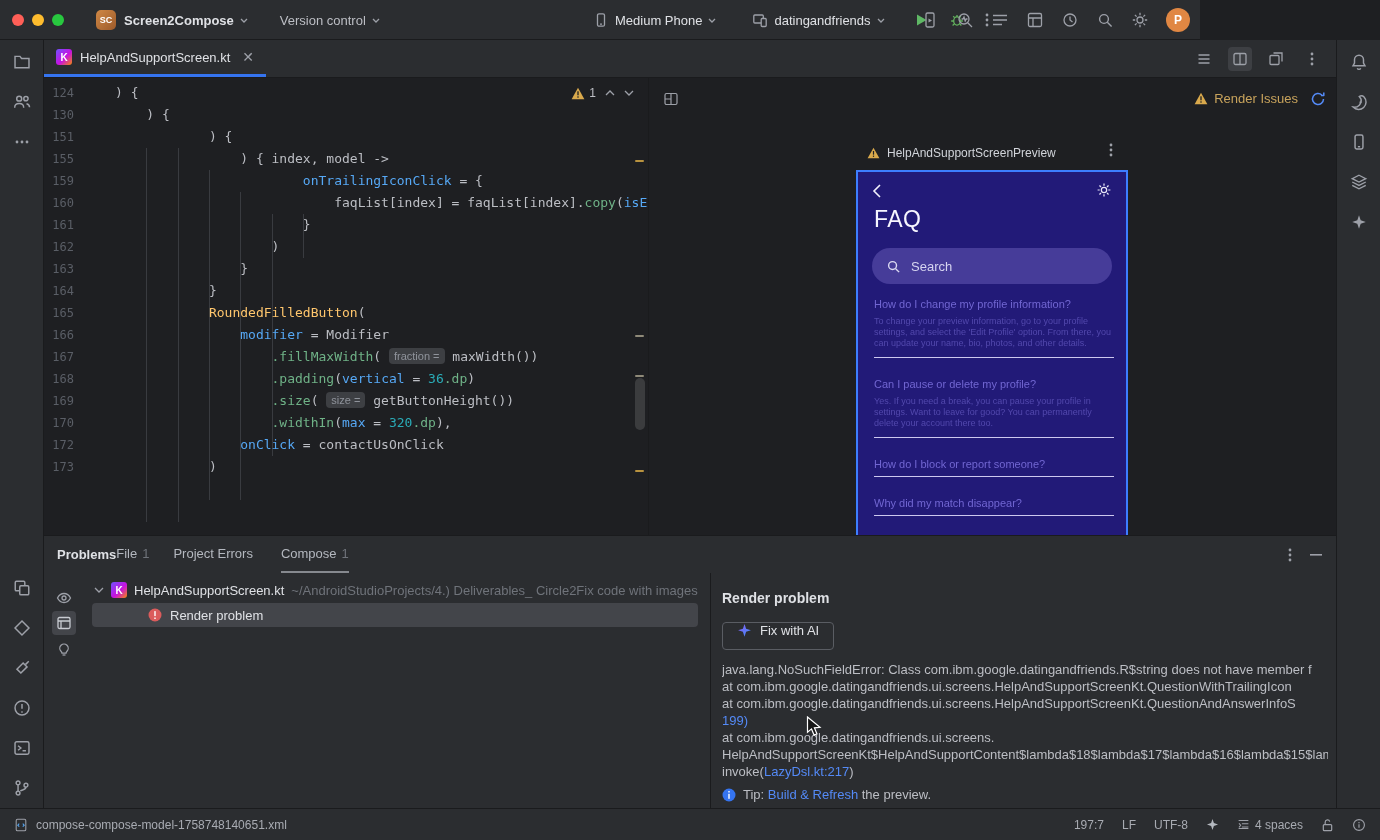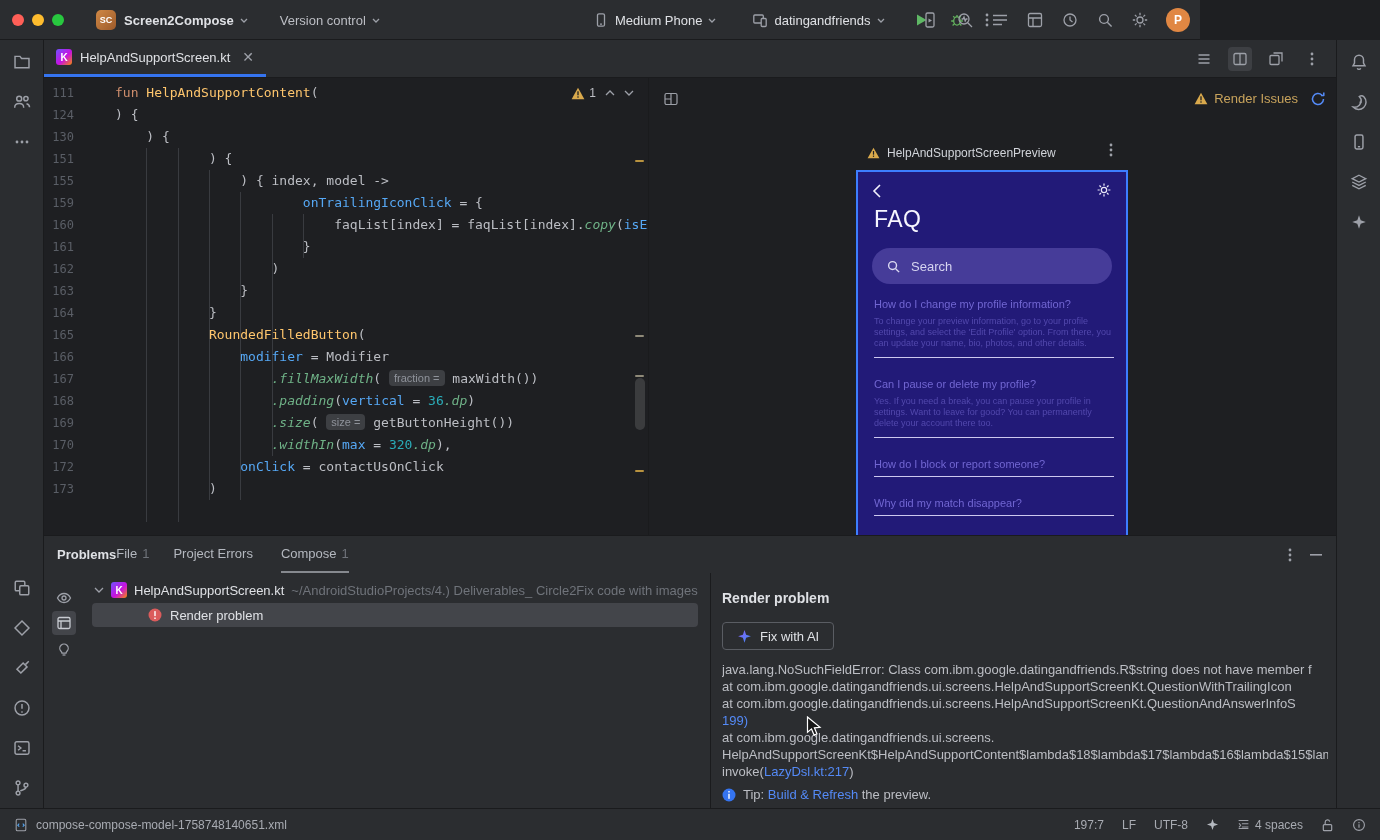--- a/index.html
+++ b/index.html
@@ -43,21 +43,21 @@
 
   
   #editor{position:absolute;left:44px;top:78px;width:604px;height:457px;background:#1e1f22;overflow:hidden}
   #code-lines{position:absolute;left:0;top:4px;right:0}
   .code-line{display:flex;height:22px;line-height:22px;font-family:"DejaVu Sans Mono",monospace;font-size:13px;white-space:pre}
   .gutter{flex:0 0 30px;text-align:right;color:#5a5e66;font-size:12px}
   .code-text{padding-left:41px;white-space:pre}
   .tk-kw{color:#cf8e6d}
   .tk-fn{color:#ffc66d}
   .tk-arg{color:#56a8f5}
-  .tk-ext{color:#6fb287;font-style:italic}
+  .tk-ext{color:#6fb287;}
   .tk-num{color:#2aacb8}
   .tk-pl{color:#bcbec4}
   .tk-res{color:#6fb287;font-style:italic;text-decoration:underline}
   .inline-hint{display:inline-block;background:#3d3f43;color:#8f939b;border-radius:4px;padding:0 5px;font-size:11px;
                line-height:16px;height:16px;vertical-align:1px;font-family:"Liberation Sans",sans-serif}
   .iguide{position:absolute;width:1px;background:#393b40}
   #editor-warning{position:absolute;right:14px;top:8px;display:flex;align-items:center;gap:9px;color:#bcbec4;font-size:12px}
   .stripe-mark{position:absolute;right:4px;width:9px;height:2px;border-radius:1px}
   #editor-scroll-thumb{position:absolute;right:3px;top:300px;width:10px;height:52px;border-radius:5px;background:rgba(255,255,255,.13)}
 
@@ -91,21 +91,21 @@
   .mini-tool.selected{background:#43454a}
   #tree-row-file{position:absolute;left:50px;top:42px;height:24px;display:flex;align-items:center;gap:7px;width:620px;
                  overflow:hidden;white-space:nowrap}
   #tree-row-file .fname{color:#dfe1e5}
   #tree-row-file .fpath{color:#6f737a;overflow:hidden;white-space:nowrap}
   #tree-row-error{position:absolute;left:48px;top:67px;width:606px;height:24px;background:#43454a;border-radius:4px;
                   display:flex;align-items:center;gap:8px;padding-left:56px;color:#dfe1e5}
   #bp-divider{position:absolute;left:666px;top:37px;width:1px;height:236px;background:#1a1b1d}
   #detail{position:absolute;left:678px;top:37px;width:606px;height:236px;overflow:hidden}
   #detail-title{position:absolute;left:0;top:17px;font-size:14px;font-weight:700;color:#dfe1e5}
-  #fix-ai{position:absolute;left:0;top:49px;height:28px;display:inline-flex;align-items:center;gap:8px;padding:0 14px;
+  #fix-ai{position:absolute;left:0;top:49px;height:28px;display:inline-flex;gap:8px;padding:0 14px;
           border:1px solid #5a5d63;border-radius:4px;color:#dfe1e5;background:transparent}
   #trace{position:absolute;left:0;top:88px;width:606px}
   .trace-line{white-space:nowrap;overflow:hidden;line-height:17px;height:17px;color:#bcbec4}
   .link{color:#548af7}
   #tip-row{position:absolute;left:0;top:214px;display:flex;align-items:flex-end;gap:7px;color:#bcbec4}
 
   
   #statusbar{position:absolute;left:0;top:808px;width:1380px;height:32px;background:#2b2d30;border-top:1px solid #1a1b1d;
              display:flex;align-items:center;padding:0 14px;font-size:12px;color:#a8abb2}
   #sb-left{display:flex;align-items:center;gap:8px}
@@ -365,21 +365,20 @@
 
 <div id="editor">
   <div class="iguide" style="left:102px;top:70px;height:374px"></div>
   <div class="iguide" style="left:134px;top:70px;height:374px"></div>
   <div class="iguide" style="left:165px;top:92px;height:330px"></div>
   <div class="iguide" style="left:196px;top:114px;height:308px"></div>
   <div class="iguide" style="left:228px;top:136px;height:242px"></div>
   <div class="iguide" style="left:259px;top:136px;height:44px"></div>
 
   <div id="code-lines">
-      <div class="code-line"><span class="gutter">111</span><span class="code-text"><span class="tk-kw">fun </span><span class="tk-fn">HelpAndSupportContent</span><span class="tk-pl">(</span></span></div>
       <div class="code-line"><span class="gutter">124</span><span class="code-text"><span class="tk-pl">) {</span></span></div>
       <div class="code-line"><span class="gutter">130</span><span class="code-text">    <span class="tk-pl">) {</span></span></div>
       <div class="code-line"><span class="gutter">151</span><span class="code-text">            <span class="tk-pl">) {</span></span></div>
       <div class="code-line"><span class="gutter">155</span><span class="code-text">                <span class="tk-pl">) { index, model -&gt;</span></span></div>
       <div class="code-line"><span class="gutter">159</span><span class="code-text">                        <span class="tk-arg">onTrailingIconClick</span><span class="tk-pl"> = {</span></span></div>
       <div class="code-line"><span class="gutter">160</span><span class="code-text">                            <span class="tk-pl">faqList[index] = faqList[index].</span><span class="tk-ext">copy</span><span class="tk-pl">(</span><span class="tk-arg">isExpand</span></span></div>
       <div class="code-line"><span class="gutter">161</span><span class="code-text">                        <span class="tk-pl">}</span></span></div>
       <div class="code-line"><span class="gutter">162</span><span class="code-text">                    <span class="tk-pl">)</span></span></div>
       <div class="code-line"><span class="gutter">163</span><span class="code-text">                <span class="tk-pl">}</span></span></div>
       <div class="code-line"><span class="gutter">164</span><span class="code-text">            <span class="tk-pl">}</span></span></div>

